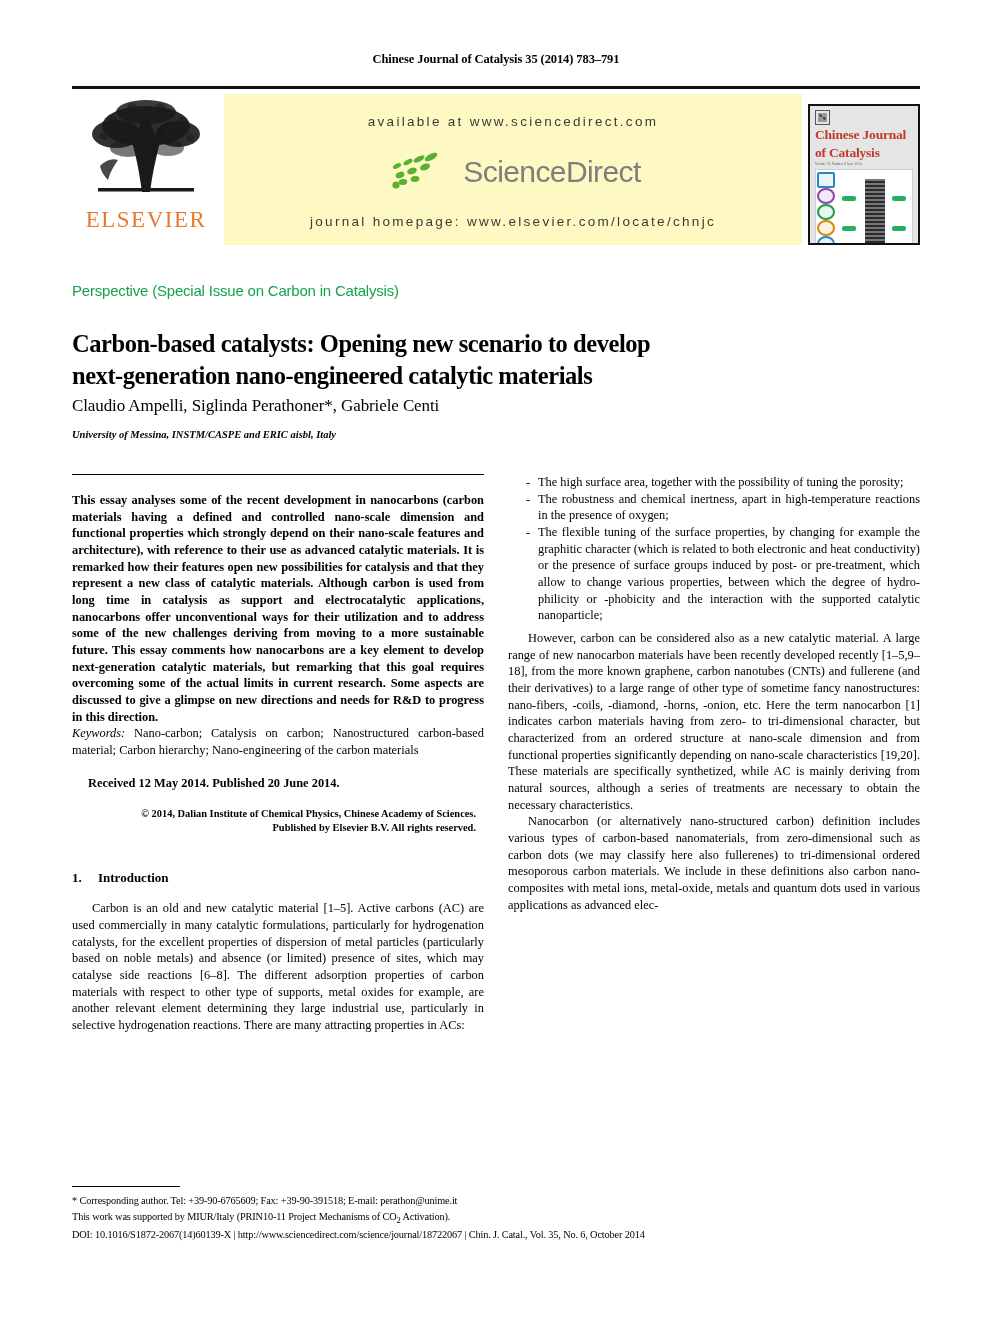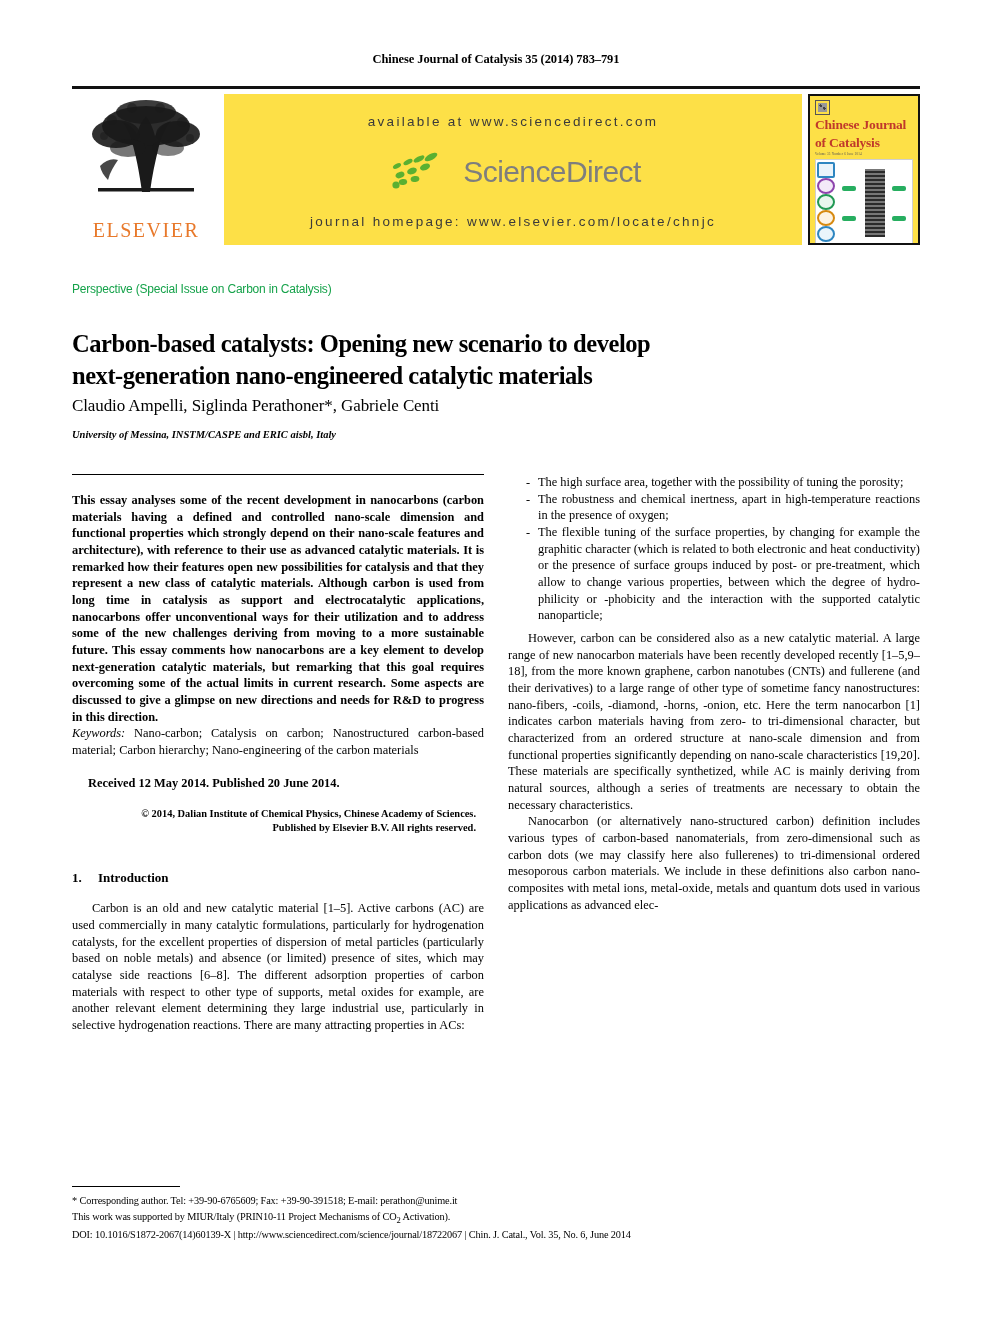--- a/index.html
+++ b/index.html
@@ -54,28 +54,28 @@
     display: flex;
     flex-direction: column;
     align-items: center;
     justify-content: flex-start;
     padding-top: 4px;
   }
   .tree-svg { display:block; }
   .elsevier-word {
     font-family: "Liberation Serif", serif;
     color: #E8792B;
-    font-size: 20px;
+    font-size: 23px;
     letter-spacing: 1.5px;
-    margin-top: 16px;
+    margin-top: 4px;
     line-height: 1;
   }
   .sd-panel {
     flex: 1 1 auto;
-    background: #fde047;
+    background: #fef9c3;
     margin: 2px 6px 8px 4px;
     display: flex;
     flex-direction: column;
     align-items: center;
     justify-content: space-between;
     padding: 20px 0 16px 0;
   }
   .sd-available {
     font-family: "Liberation Sans", sans-serif;
     font-size: 13.5px;
@@ -95,23 +95,23 @@
   }
   .sd-homepage {
     font-family: "Liberation Sans", sans-serif;
     font-size: 13.5px;
     letter-spacing: 2.3px;
     color: #3a3a3a;
   }
   .cover-thumb {
     flex: 0 0 108px;
     width: 108px;
-    margin: 2px 0 8px 0;
+    margin: 12px 0 8px 0;
     border: 2px solid #111;
-    background: #fde047;
+    background: #e5e5e5;
     position: relative;
     overflow: hidden;
   }
   .cover-top {
     padding: 4px 5px 0 5px;
   }
   .cover-elsevier-mark {
     width: 13px; height: 13px;
     border: 1px solid #555;
     position: relative;
@@ -183,21 +183,21 @@
     width: 14px; height: 5px;
     background: #27ae60;
     border-radius: 2px;
   }
 
   
   .section-label {
     position: absolute;
     left: 72px; top: 282px;
     color: #15A24A;
-    font-size: 12px;
+    font-size: 15px;
     font-family: "Liberation Sans", sans-serif;
     letter-spacing: -0.2px;
   }
   .article-title {
     position: absolute;
     left: 72px; top: 312px;
     width: 720px;
     font-size: 24.5px;
     font-weight: bold;
     line-height: 1.28;
@@ -422,16 +422,16 @@
       <li>The flexible tuning of the surface properties, by changing for example the graphitic character (which is related to both electronic and heat conductivity) or the presence of surface groups induced by post- or pre-treatment, which allow to change various properties, between which the degree of hydro-philicity or -phobicity and the interaction with the supported catalytic nanoparticle;</li>
     </ul>
     <p class="body-text">However, carbon can be considered also as a new catalytic material. A large range of new nanocarbon materials have been recently developed recently [1–5,9–18], from the more known graphene, carbon nanotubes (CNTs) and fullerene (and their derivatives) to a large range of other type of sometime fancy nanostructures: nano-fibers, -coils, -diamond, -horns, -onion, etc. Here the term nanocarbon [1] indicates carbon materials having from zero- to tri-dimensional character, but characterized from an ordered structure at nano-scale dimension and from functional properties significantly depending on nano-scale characteristics [19,20]. These materials are specifically synthetized, while AC is mainly deriving from natural sources, although a series of treatments are necessary to obtain the necessary characteristics.</p>
     <p class="body-text">Nanocarbon (or alternatively nano-structured carbon) definition includes various types of carbon-based nanomaterials, from zero-dimensional such as carbon dots (we may classify here also fullerenes) to tri-dimensional ordered mesoporous carbon materials. We include in these definitions also carbon nano-composites with metal ions, metal-oxide, metals and quantum dots used in various applications as advanced elec-</p>
   </div>
 
   <div class="footnote">
     <div class="footnote-rule"></div>
     <div>* Corresponding author. Tel: +39-90-6765609; Fax: +39-90-391518; E-mail: perathon@unime.it</div>
     <div><span>This work was supported by MIUR/Italy (PRIN10-11 Project Mechanisms of CO</span><sub>2</sub><span> Activation).</span></div>
-    <div>DOI: 10.1016/S1872-2067(14)60139-X | http://www.sciencedirect.com/science/journal/18722067 | Chin. J. Catal., Vol. 35, No. 6, June 2014</div>
+    <div>DOI: 10.1016/S1872-2067(14)60139-X | http://www.sciencedirect.com/science/journal/18722067 | Chin. J. Catal., Vol. 35, No. 6, October 2014</div>
   </div>
 
 </div>
 
 </body></html>

